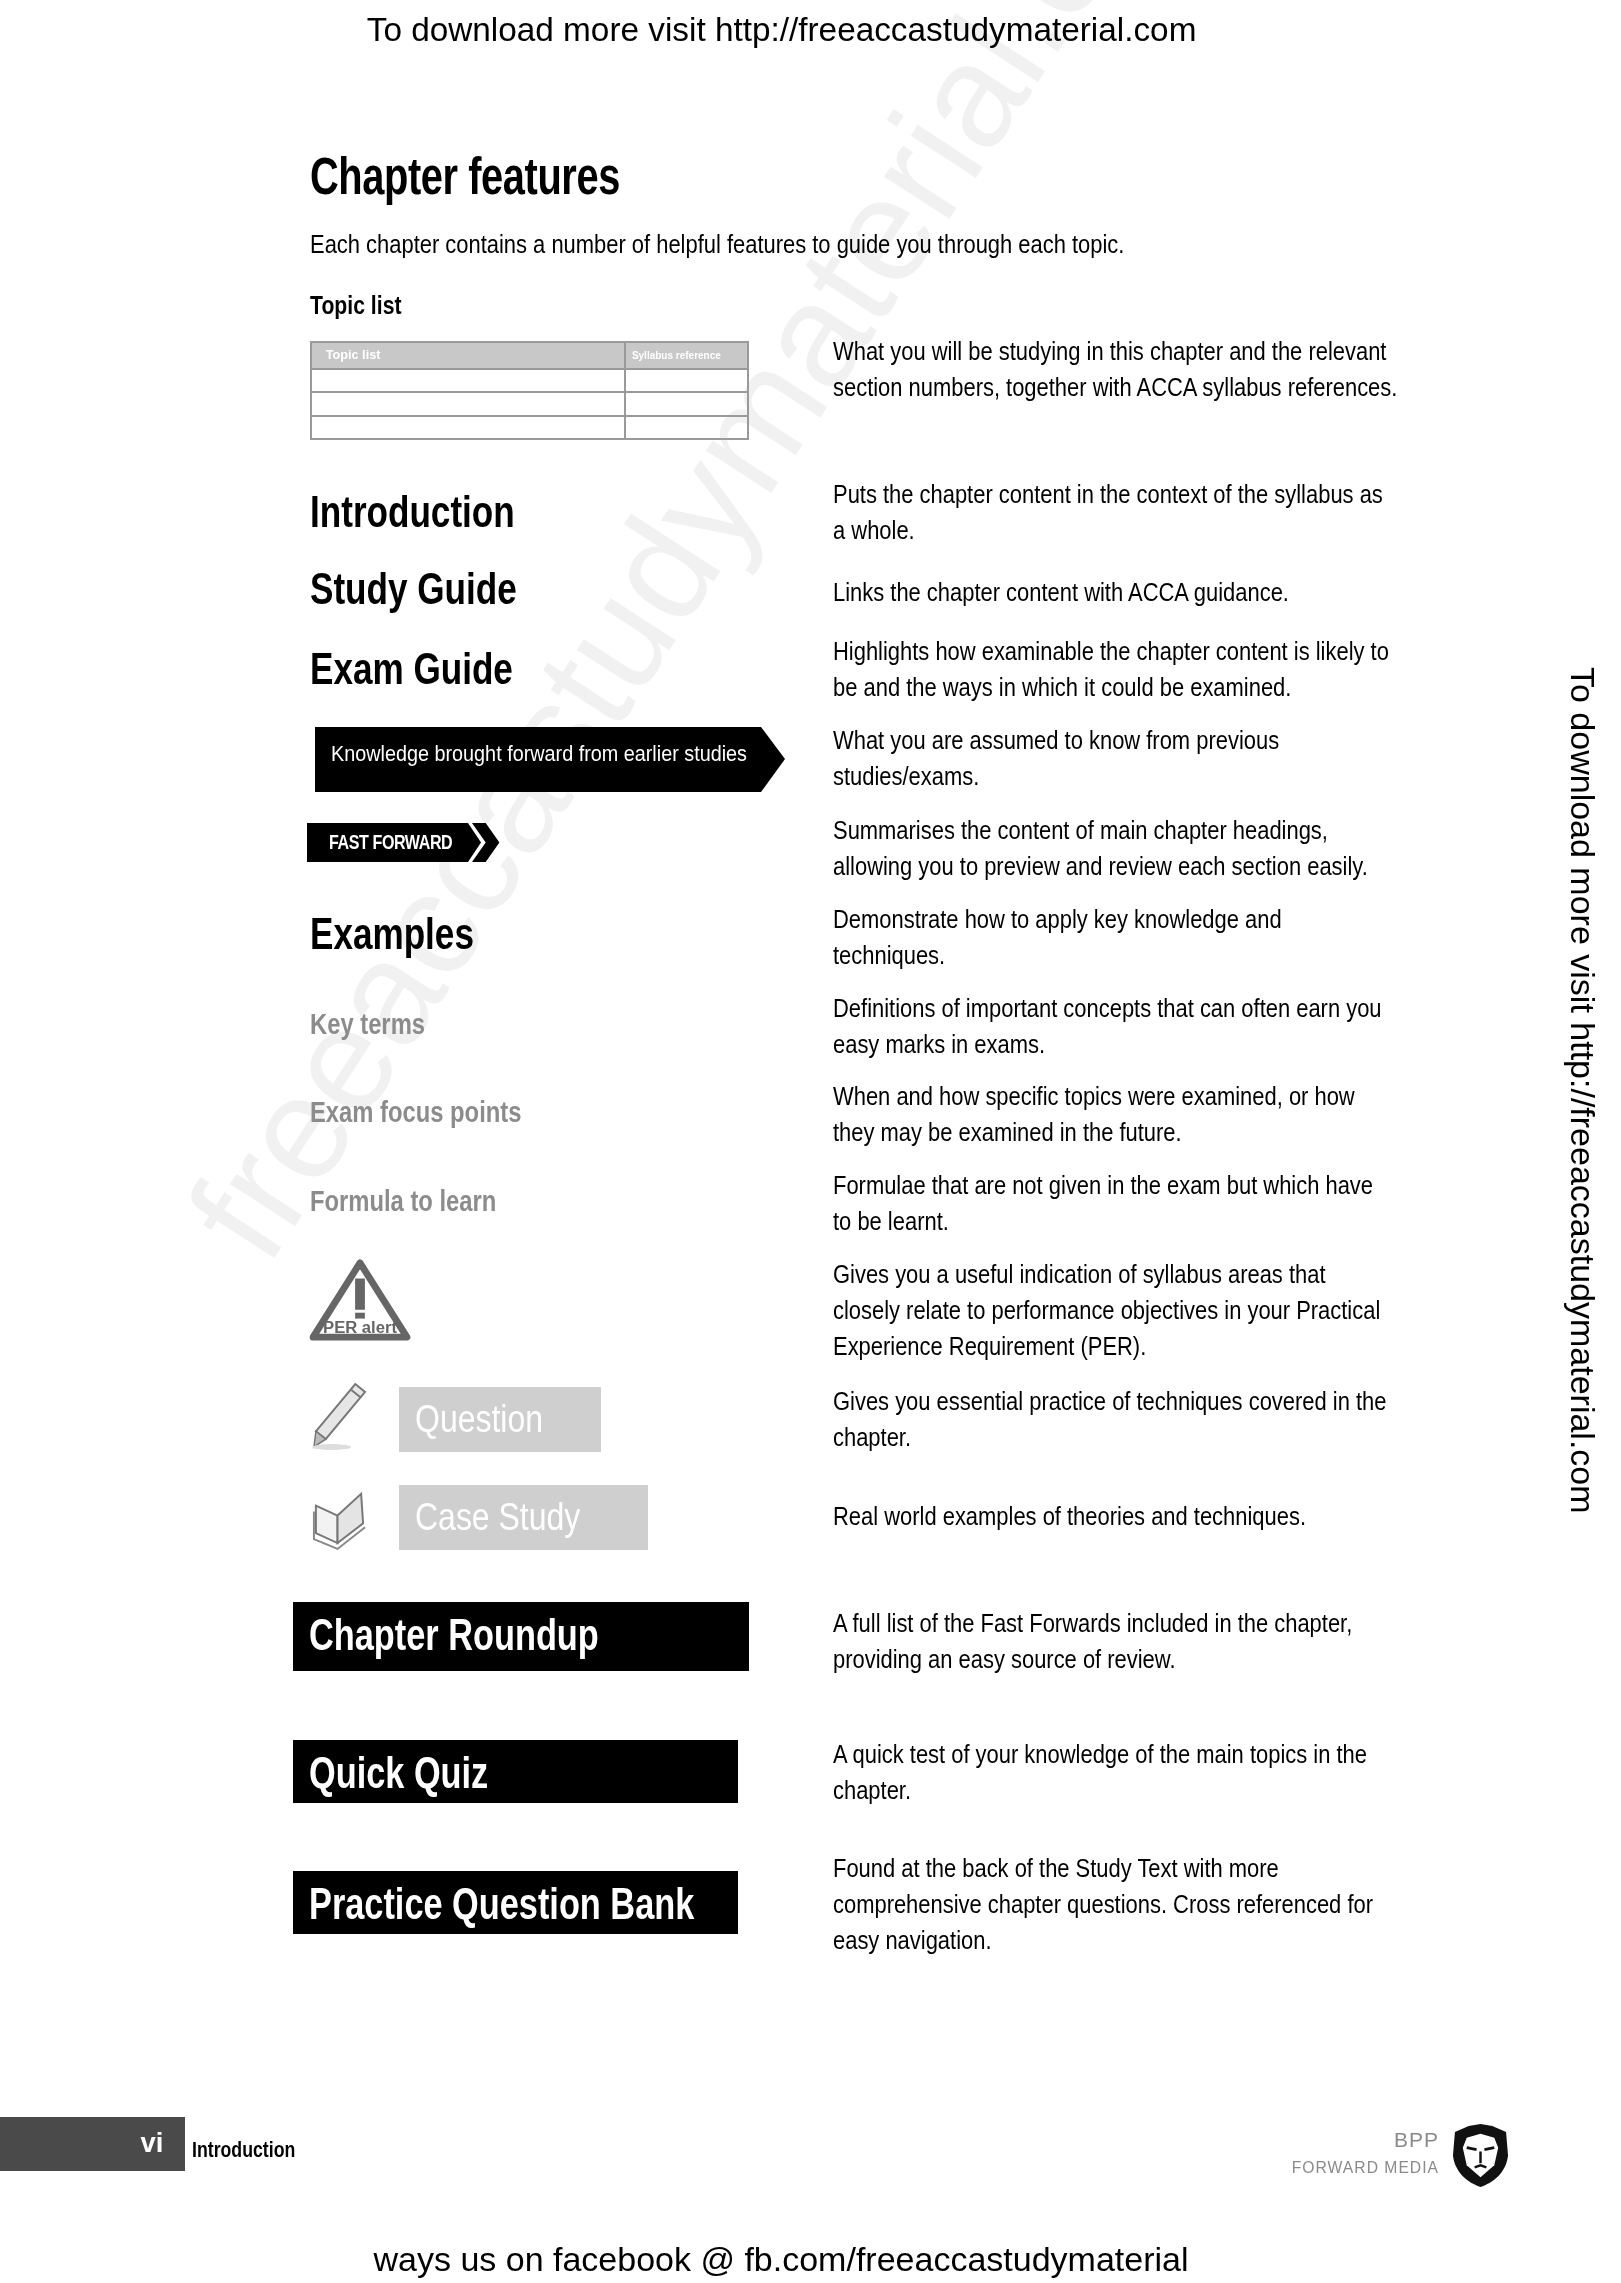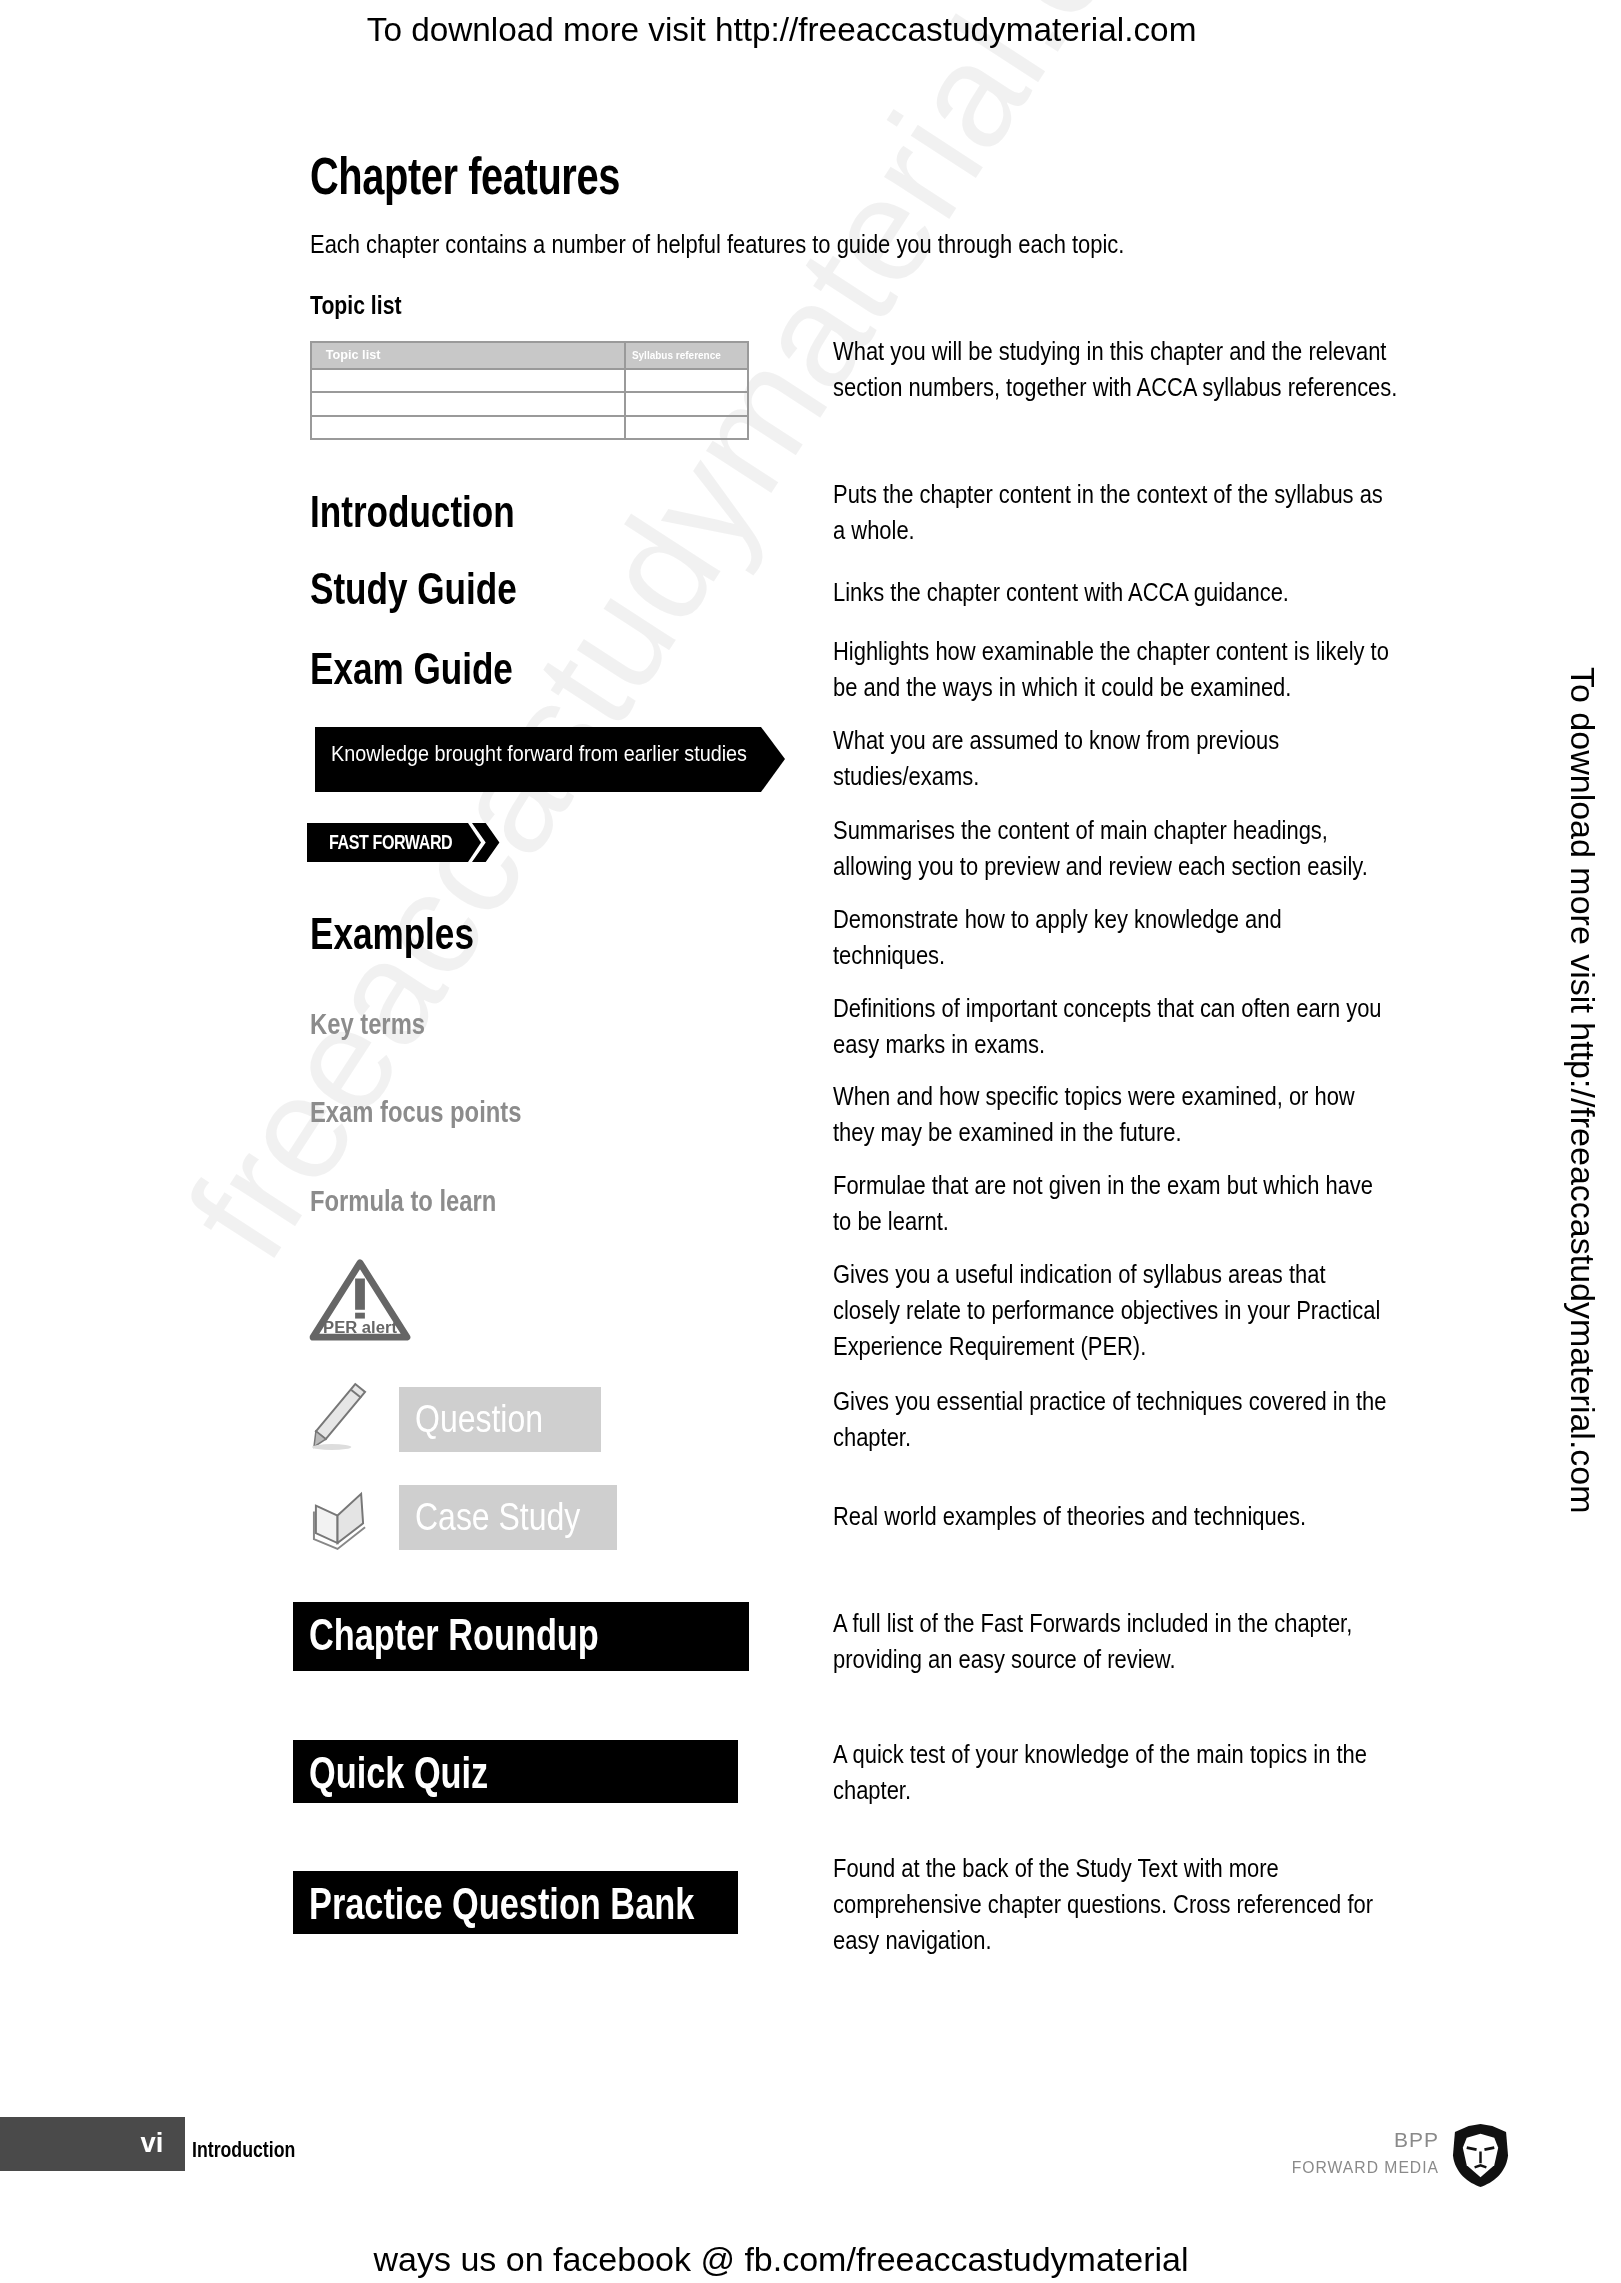--- a/index.html
+++ b/index.html
@@ -142,21 +142,21 @@
 <div class="grey-label" style="left:399px; top:1387px; width:202px;text-decoration:underline;">
   <span>Question</span>
 </div>
 <div class="desc" style="top:1383px;">Gives you essential practice of techniques covered in the chapter.</div>
 
 <svg class="icon-box" style="top:1482px;" viewBox="0 0 60 70">
   <path d="M6 24 L28 34 L28 62 L6 52 Z" fill="#f2f2f2" stroke="#777" stroke-width="2"></path>
   <path d="M28 34 L52 12 L54 42 L28 62 Z" fill="#e4e4e4" stroke="#777" stroke-width="2"></path>
   <path d="M4 30 L4 58 L28 68 L56 46" fill="none" stroke="#888" stroke-width="2"></path>
 </svg>
-<div class="grey-label" style="left:399px; top:1485px; width:218px;">
+<div class="grey-label" style="left:399px; top:1485px; width:249px;">
   <span>Case Study</span>
 </div>
 <div class="desc" style="top:1498px;">Real world examples of theories and techniques.</div>
 
 <div class="black-bar" style="top:1602px; width:456px;">
   <span>Chapter Roundup</span>
 </div>
 <div class="desc" style="top:1605px;">A full list of the Fast Forwards included in the chapter, providing an easy source of review.</div>
 
 <div class="black-bar" style="top:1740px; width:445px; height:63px;">

